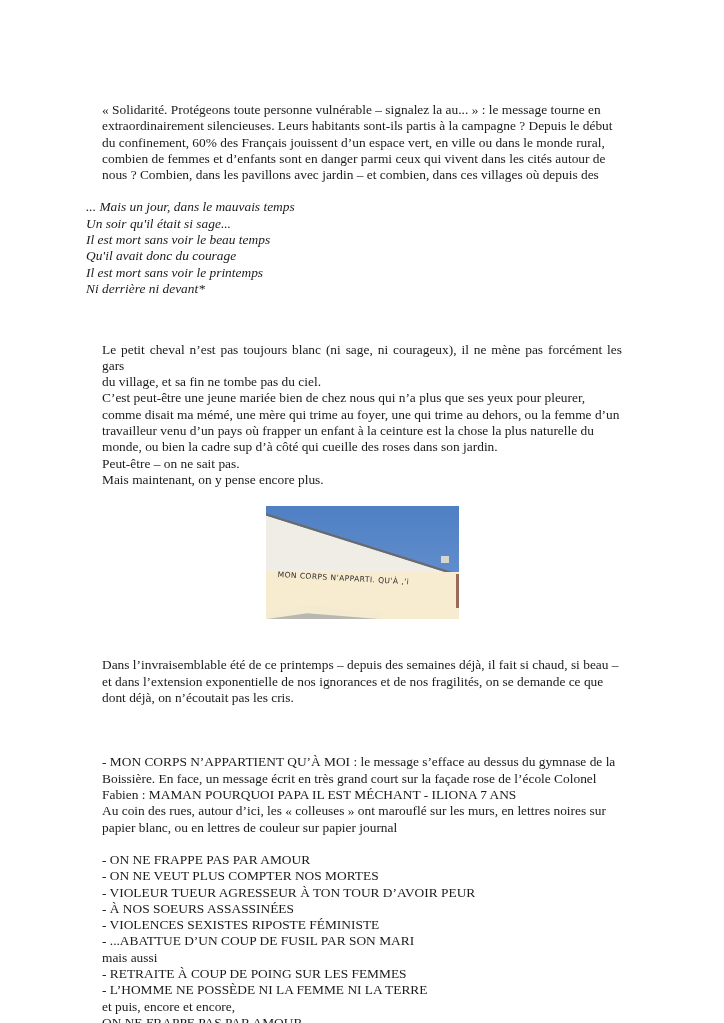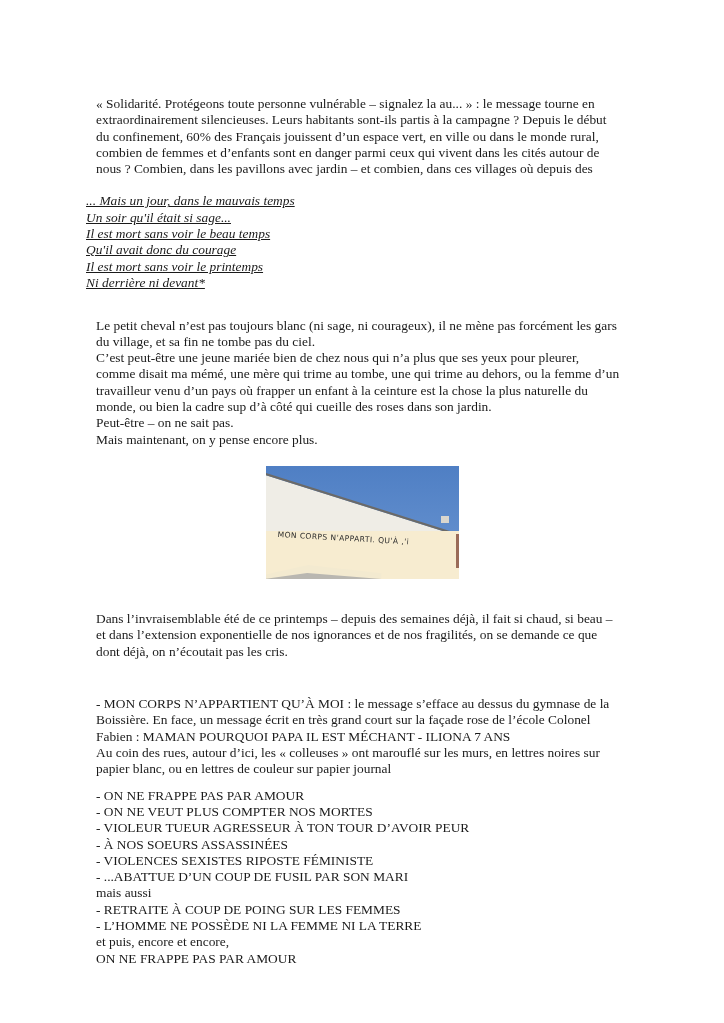--- a/index.html
+++ b/index.html
@@ -17,28 +17,27 @@
   }
   .page {
     position: absolute;
     left: 86px;
     top: 86px;
     width: 552px;
     font-size: 13.4px;
     line-height: 16.3px;
   }
   .para {
-    margin: 10px;
+    margin: 16px;
     text-align: justify;
   }
   .line { display: block; }
   .poem {
-    margin: 16px 0 0 0;
+    margin: 16px 0 12px 0;
     font-style: italic;
-    text-decoration: underline;
   }
   .spacer { height: 16.3px; }
   .photo-wrap {
     display: flex;
     justify-content: center;
     margin: 18px 0 0 0;
     padding-left: 0;
   }
   .photo {
     position: relative;
@@ -127,21 +126,21 @@
     <span class="line">Il est mort sans voir le printemps</span>
     <span class="line">Ni derrière ni devant*</span>
   </div>
 
   <div class="spacer"></div>
 
   <p class="para">
     <span class="line">Le petit cheval n’est pas toujours blanc (ni sage, ni courageux), il ne mène pas forcément les gars</span>
     <span class="line">du village, et sa fin ne tombe pas du ciel.</span>
     <span class="line">C’est peut-être une jeune mariée bien de chez nous qui n’a plus que ses yeux pour pleurer,</span>
-    <span class="line">comme disait ma mémé, une mère qui trime au tombe, une qui trime au dehors, ou la femme d’un</span>
+    <span class="line">comme disait ma mémé, une mère qui trime au foyer, une qui trime au dehors, ou la femme d’un</span>
     <span class="line">travailleur venu d’un pays où frapper un enfant à la ceinture est la chose la plus naturelle du</span>
     <span class="line">monde, ou bien la cadre sup d’à côté qui cueille des roses dans son jardin.</span>
     <span class="line">Peut-être – on ne sait pas.</span>
     <span class="line">Mais maintenant, on y pense encore plus.</span>
   </p>
 
   <div class="photo-wrap">
     <div class="photo">
       <div class="sky"></div>
       <div class="wall-top"></div>

